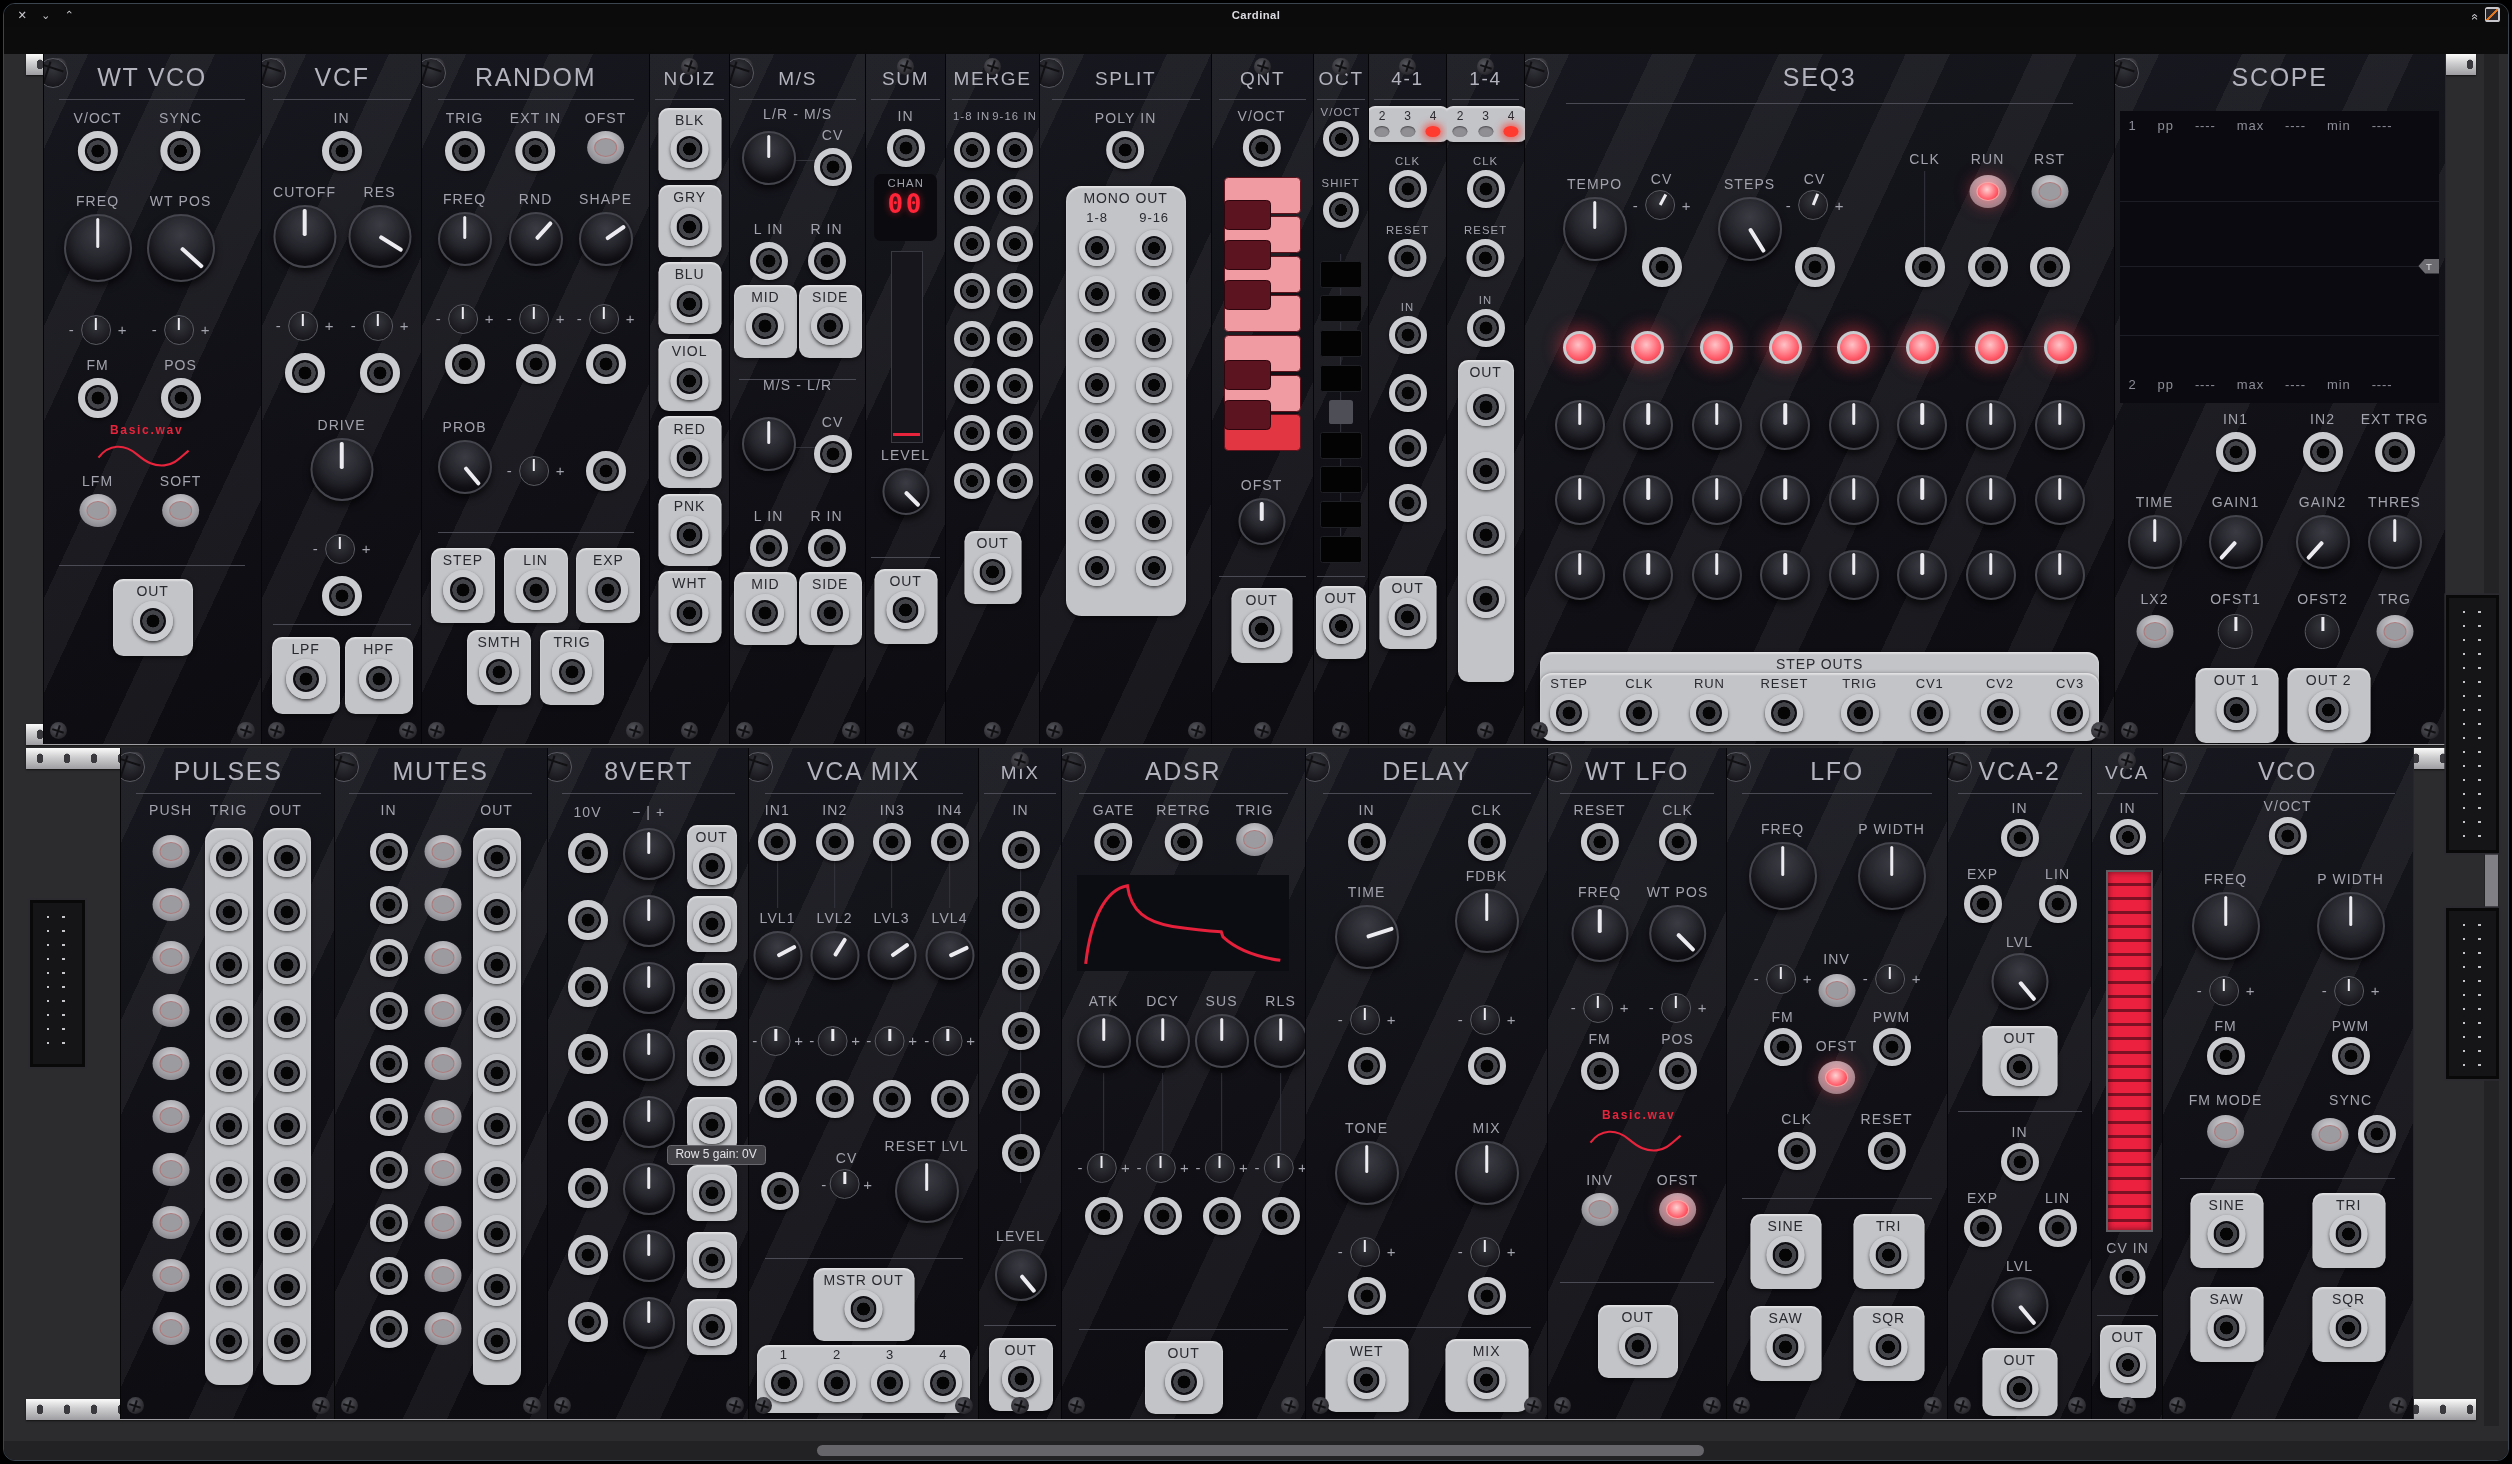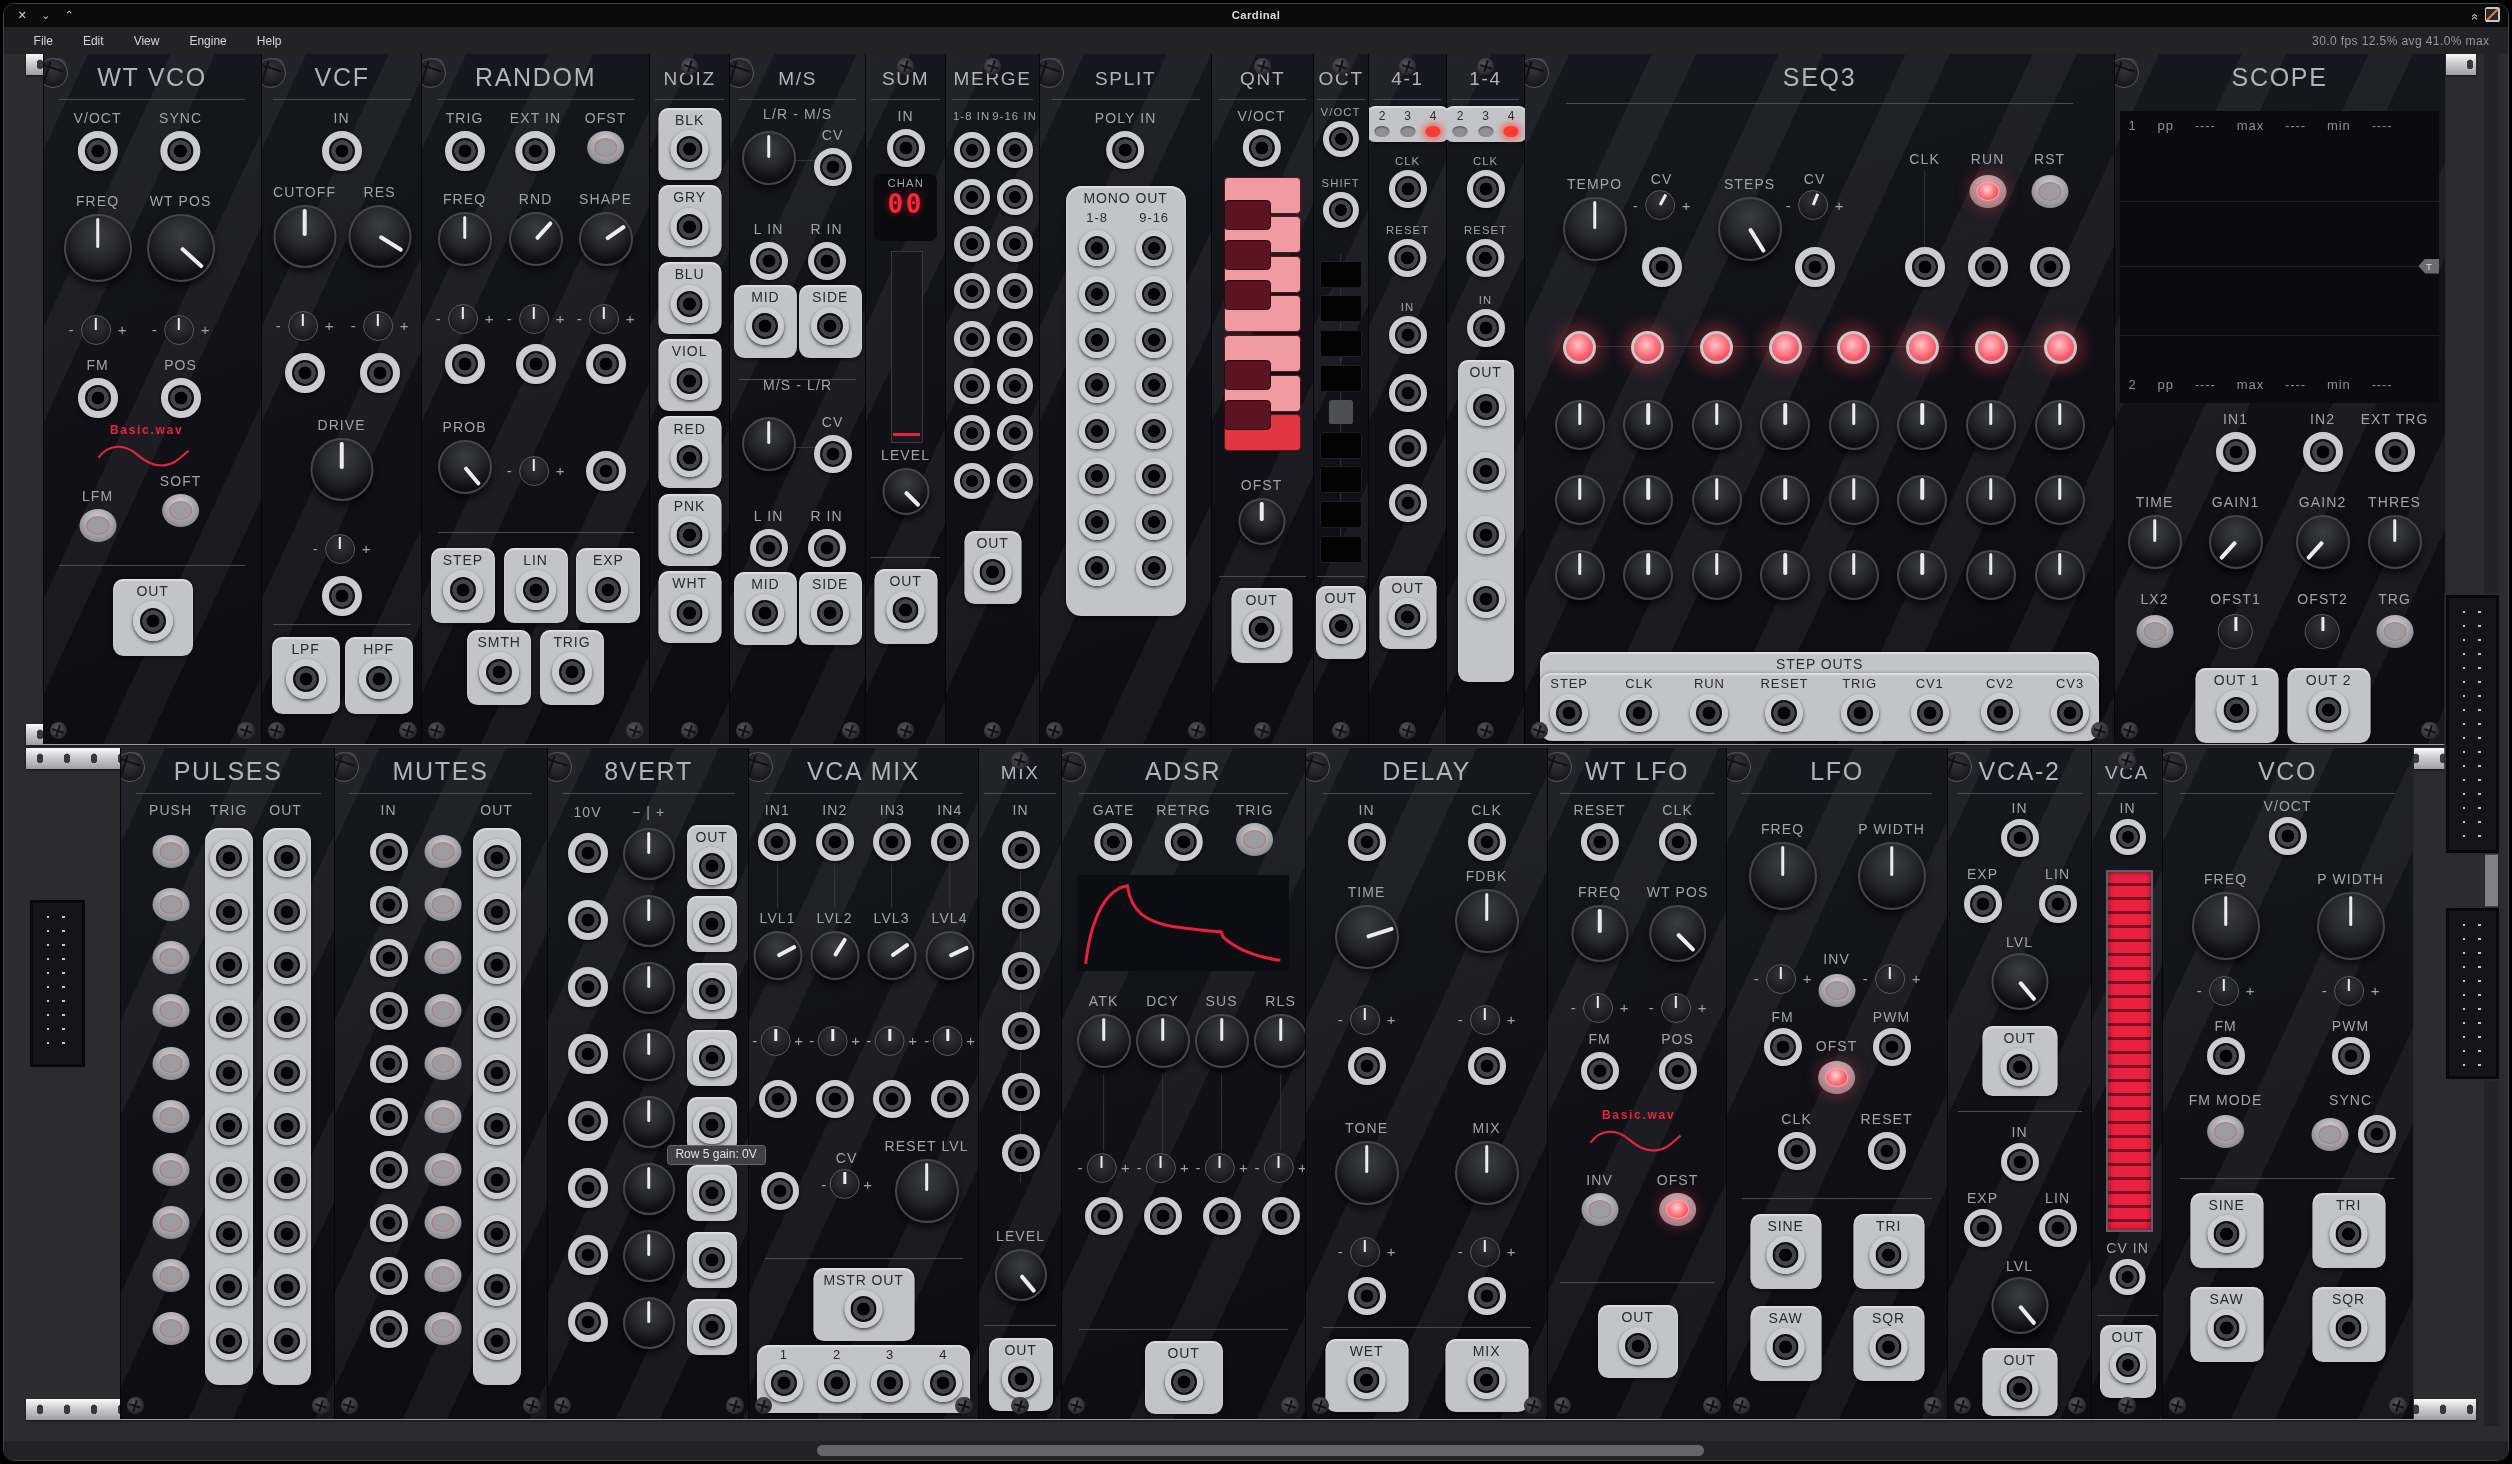--- a/index.html
+++ b/index.html
@@ -96,30 +96,20 @@
       <span>✕</span>
       <span>⌄</span>
       <span>⌃</span>
     </div>
     <div id="wtitle">Cardinal</div>
     <div id="tbright">
       <span class="dblchev" style="transform:rotate(90deg)">«</span>
       <span class="trayicon"></span>
     </div>
   </div>
-  <div id="menubar">
-    <div style="display:flex">
-        <span class="mi">File</span>
-        <span class="mi">Edit</span>
-        <span class="mi">View</span>
-        <span class="mi">Engine</span>
-        <span class="mi">Help</span>
-      </div>
-    <span id="menustats">30.0 fps  12.5% avg  41.0% max</span>
-  </div>
 
   <div id="rack">
   <div style="position:absolute;inset:0;transform:translateY(-50px)">
 
   <div class="rail" style="top:50px"></div>
   <div class="rail" style="top:720px"></div>
   <div class="rail" style="top:744px"></div>
   <div class="rail" style="top:1395px"></div>
   <div class="conn" style="left:26px;top:896px;width:49px;height:161px"></div>
   <div class="conn" style="left:2442px;top:591px;width:47px;height:252px"></div>
@@ -177,21 +167,21 @@
     <div class="cg" style="left:137px;top:303px">
             <span class="lb">POS</span>
             <div class="jk"></div>
           </div>
     <div class="cg" style="left:103px;top:369px">
             <span class="wave">Basic.wav</span>
       <svg class="sqsvg" width="104" height="26" viewBox="0 0 120 30">
               <path d="M4 18 C 16 2 34 2 48 14 C 60 24 68 28 80 27 C 92 26 98 18 108 10" fill="none" stroke="#e8243c" stroke-width="2.5"></path>
             </svg>
           </div>
-    <div class="cg" style="left:54px;top:434px">
+    <div class="cg" style="left:54px;top:419px">
             <span class="lb">LFM</span>
             <div class="bt"></div>
           </div>
     <div class="cg" style="left:137px;top:419px">
             <span class="lb">SOFT</span>
             <div class="bt"></div>
           </div>
     <div class="dv" style="top:511px"></div>
     <div class="pd pdc" style="left:109px;top:525px;width:80px;height:77px">
             <span class="plbl">OUT</span>

